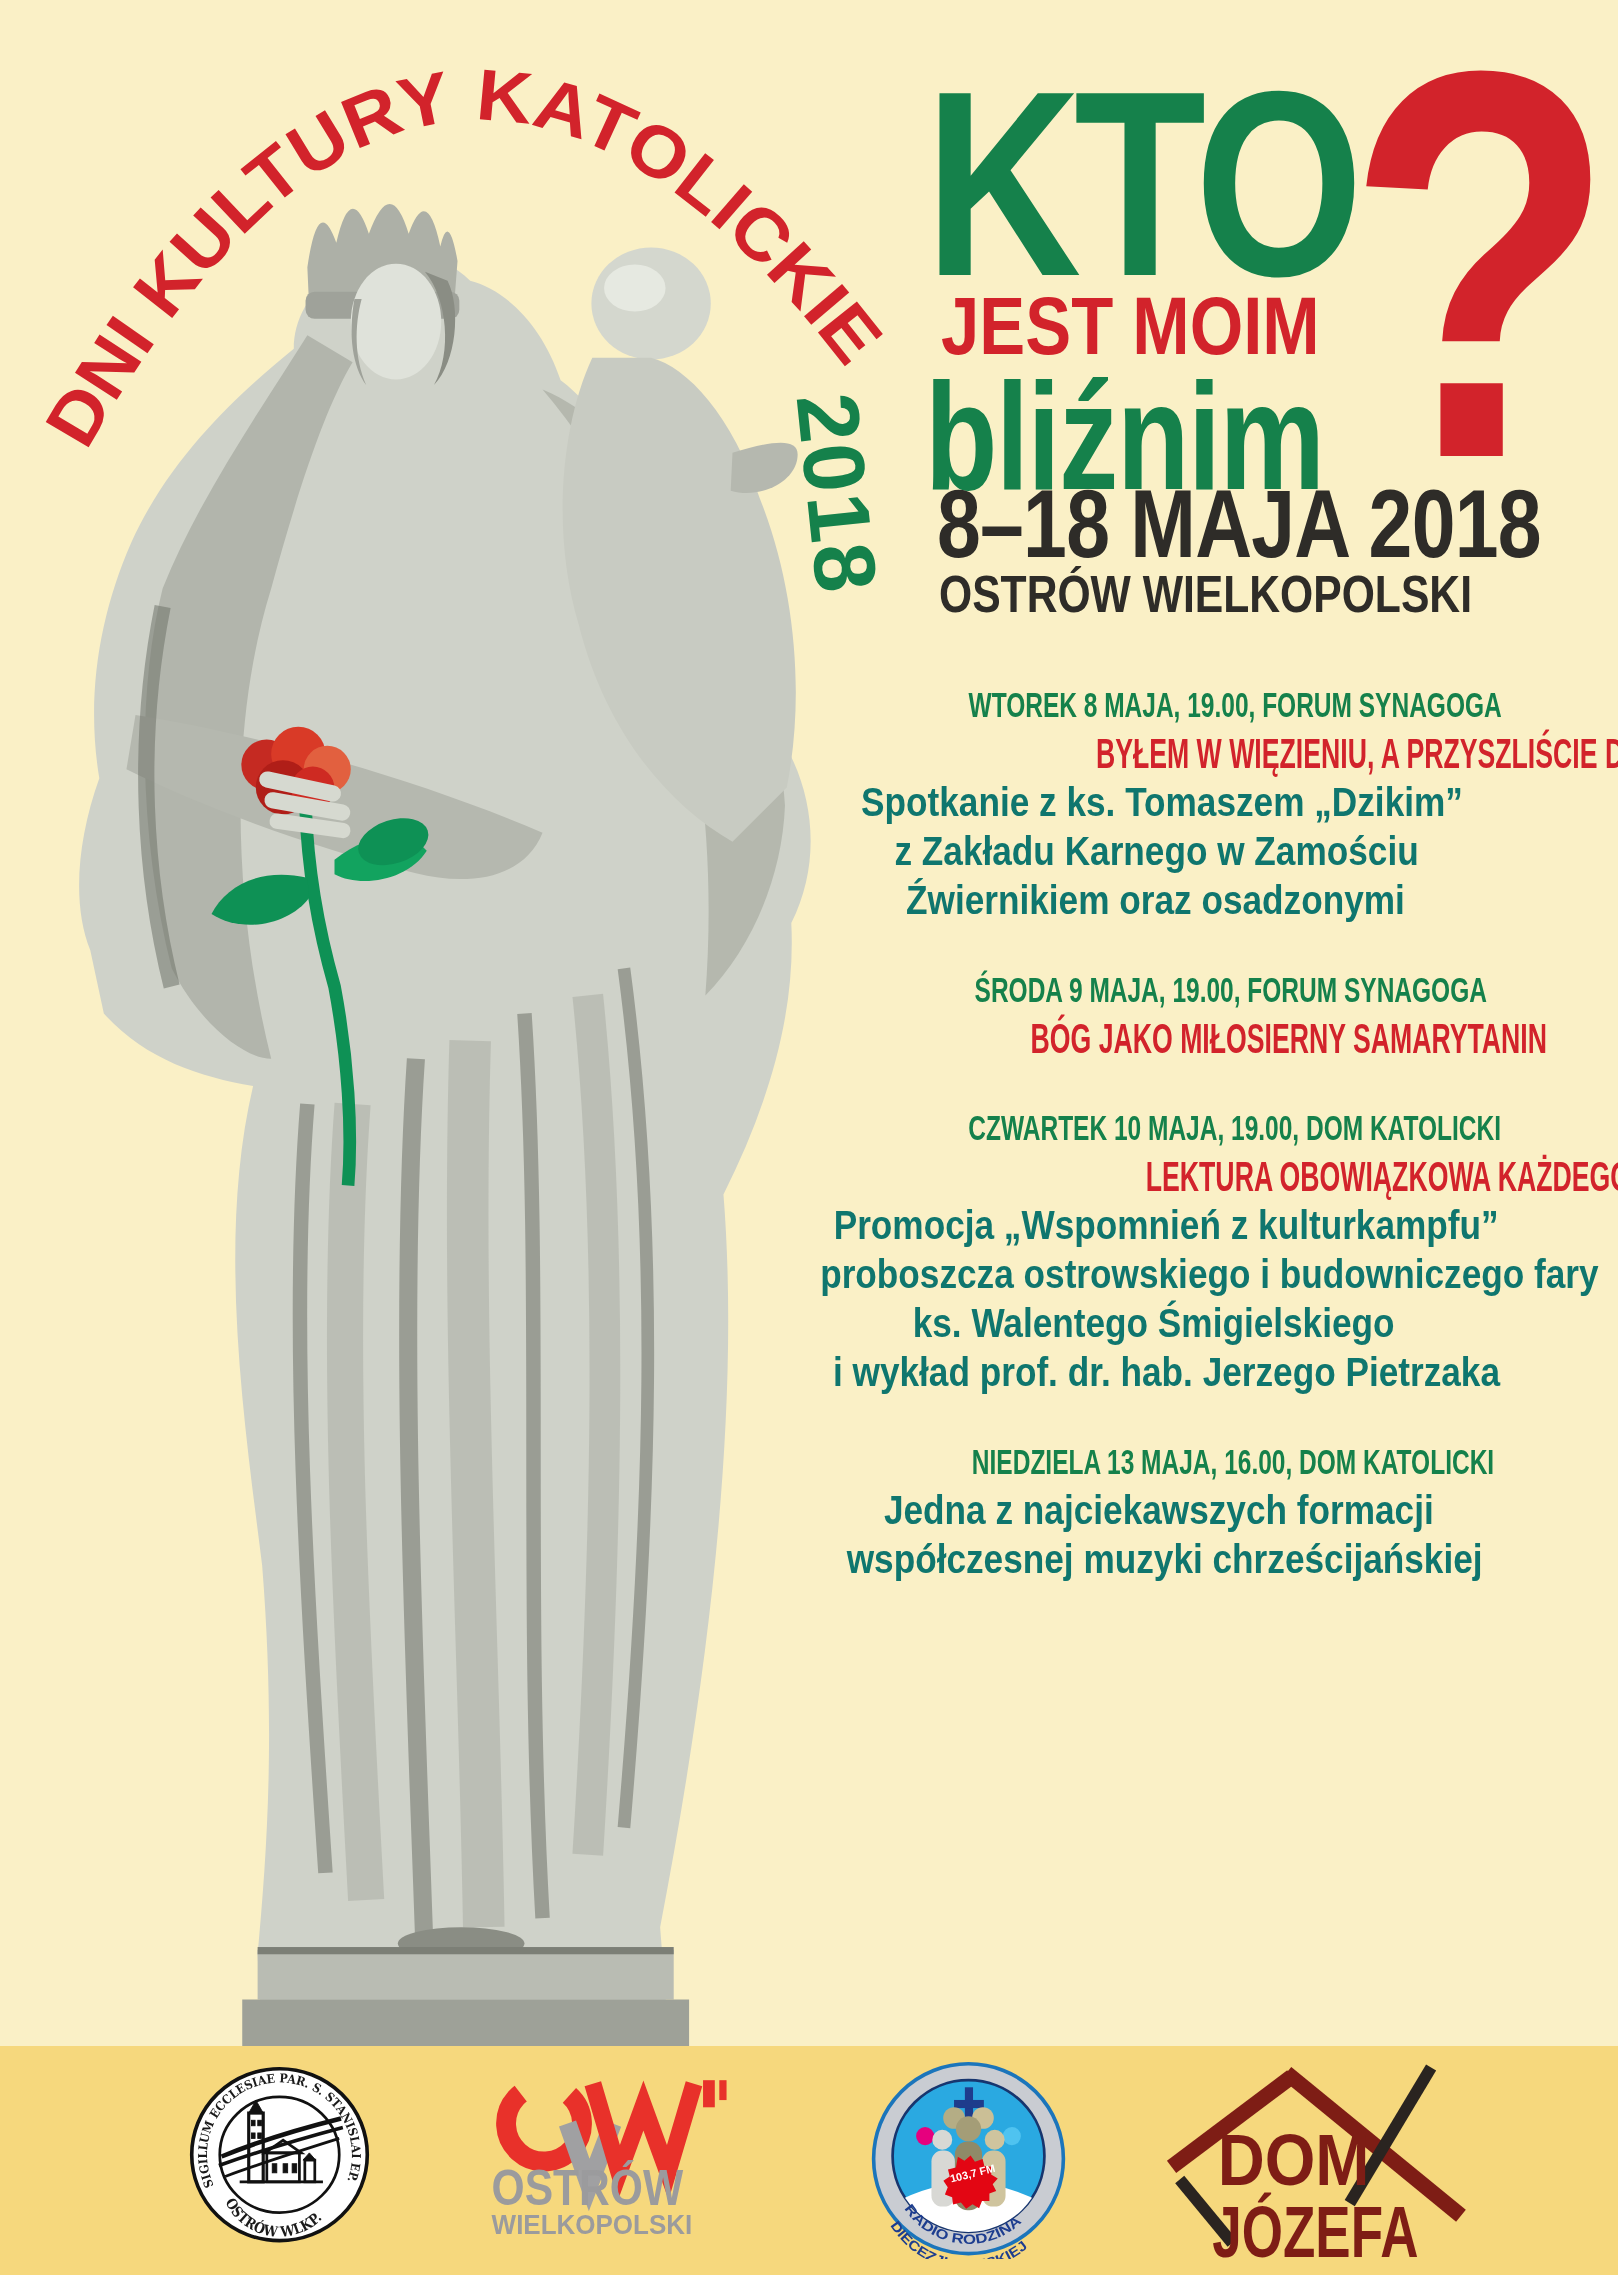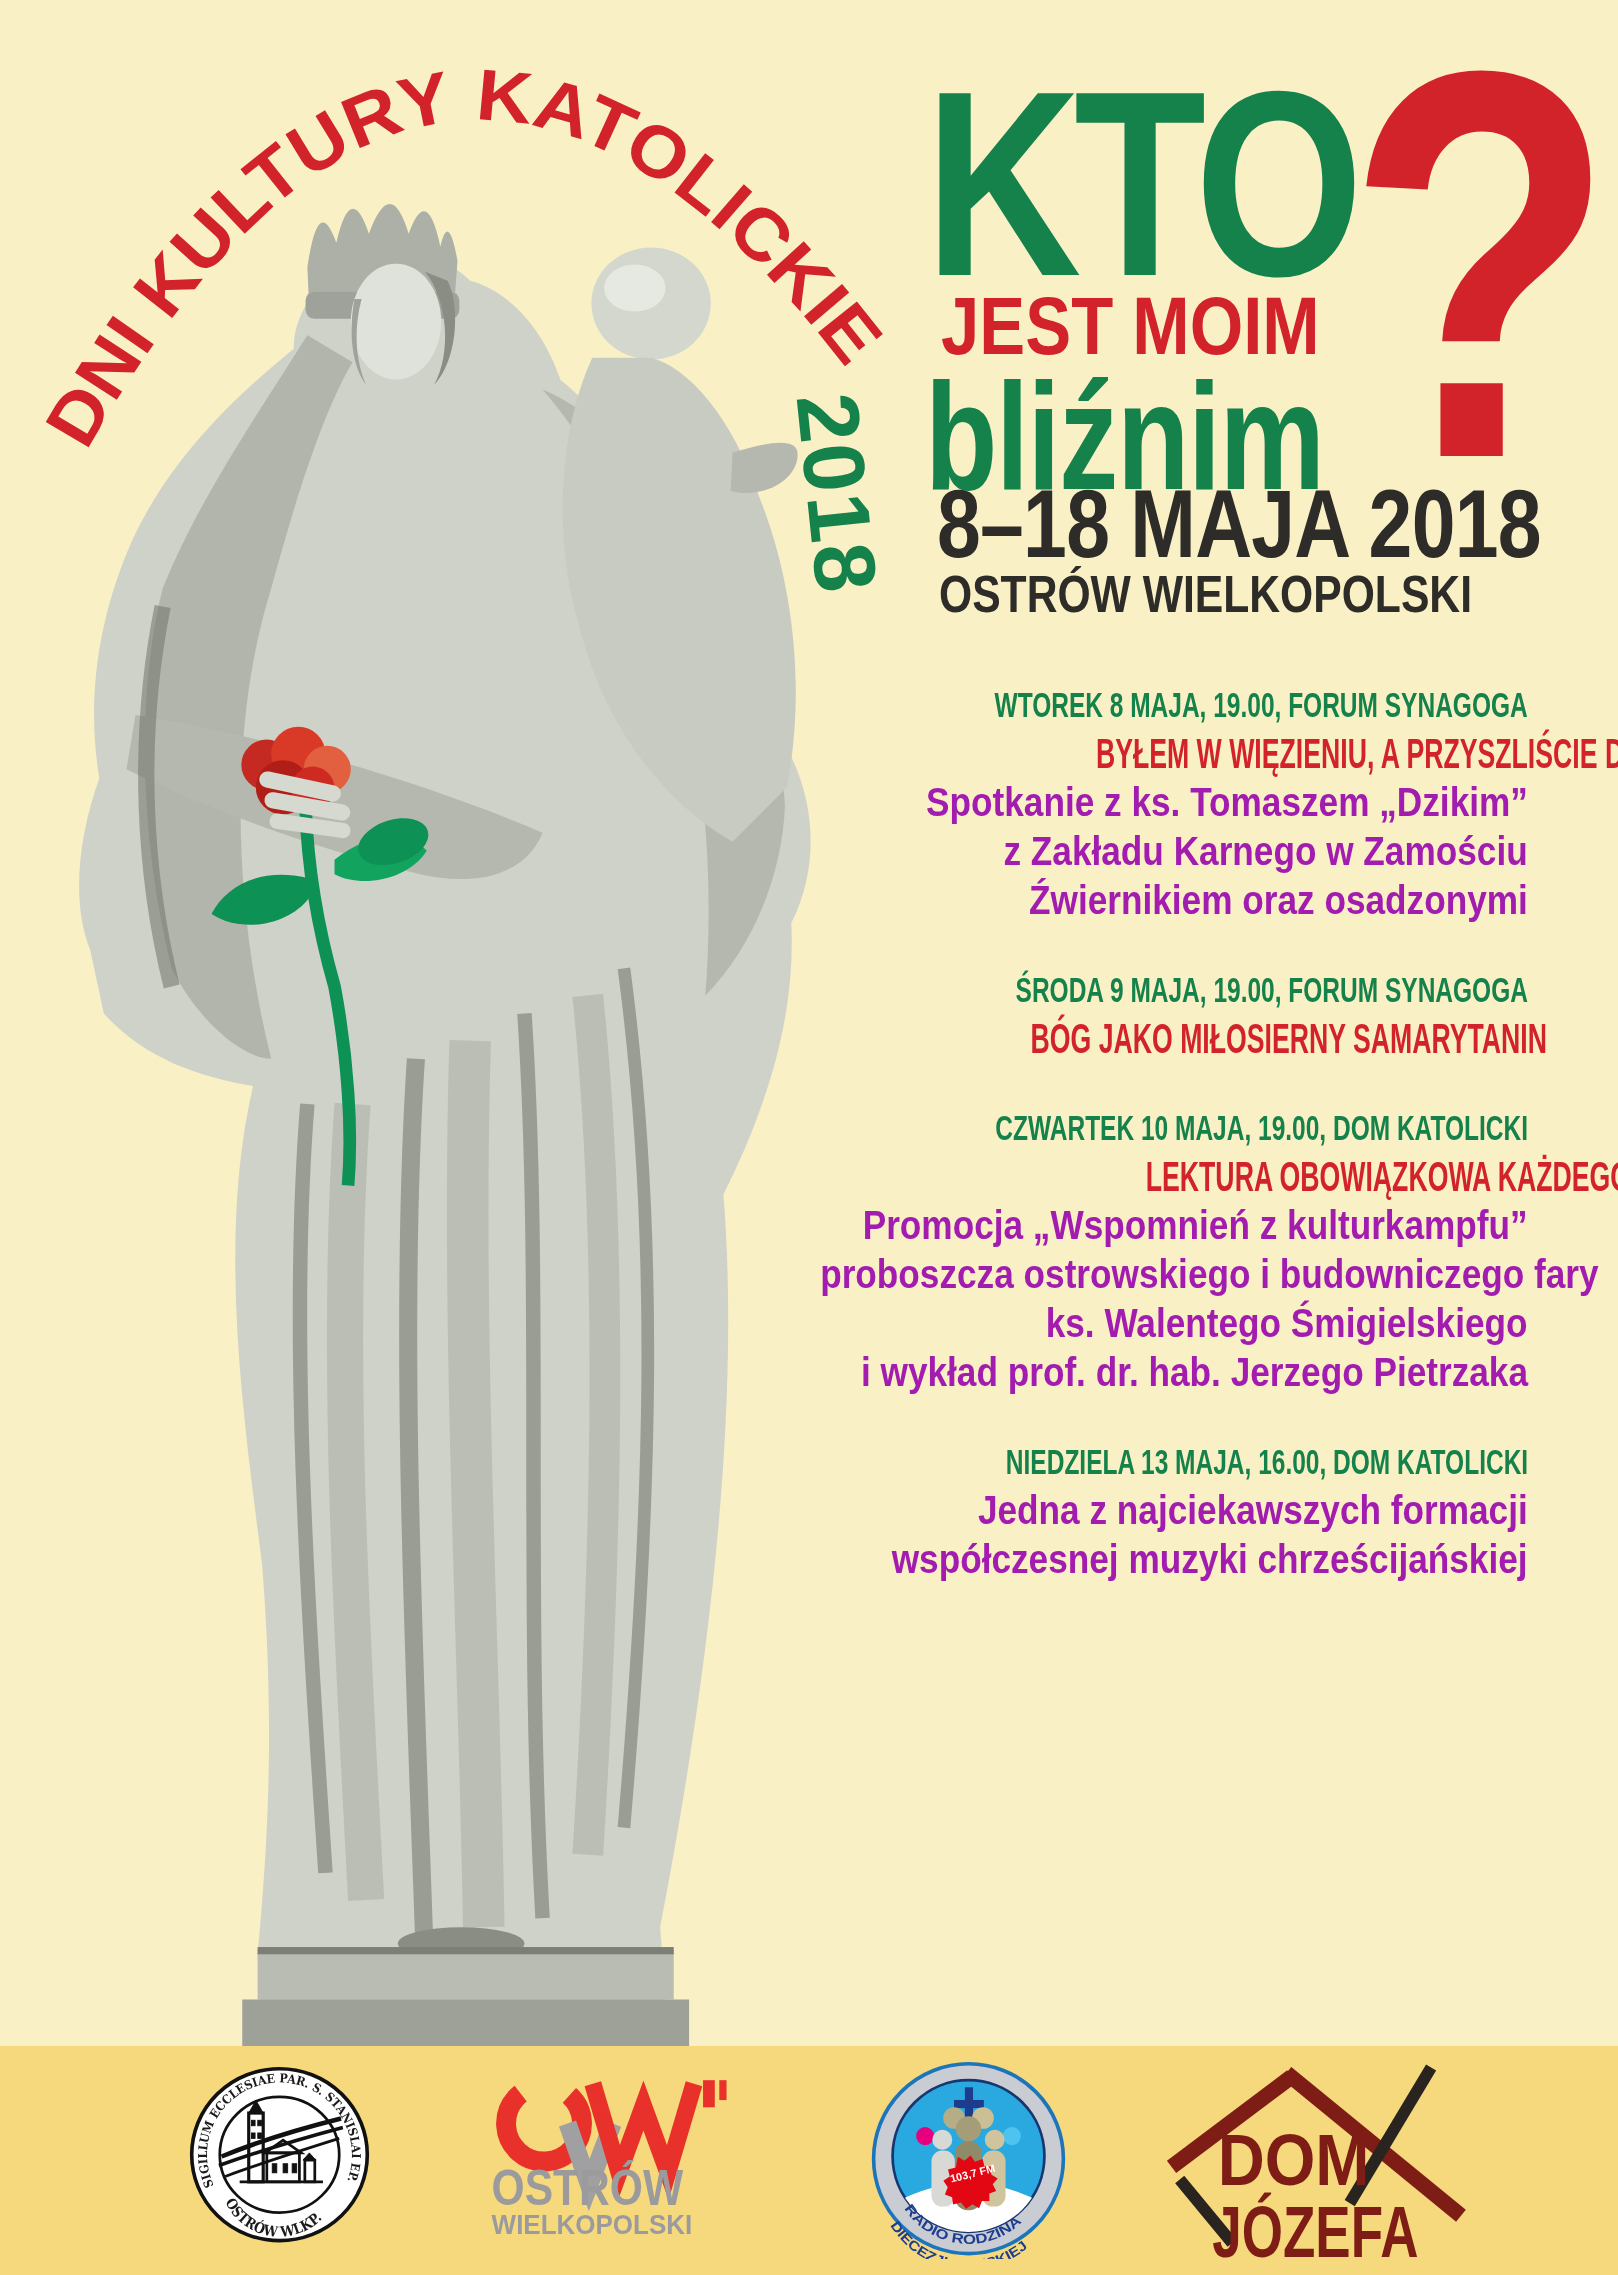--- a/index.html
+++ b/index.html
@@ -18,29 +18,29 @@
        color:#15814B; letter-spacing:-1.8px; transform:scaleX(.78); transform-origin:0 0; white-space:nowrap;}
   .qmark{left:1346px; top:-11px; font-size:552px; line-height:1; font-weight:bold;
        color:#D2232B; transform:scaleX(.8); transform-origin:0 0;}
   .dates{left:937px; top:476px; font-size:96px; line-height:1; font-weight:bold;
        color:#2E2C28; letter-spacing:-0.9px; transform:scaleX(.82); transform-origin:0 0; white-space:nowrap;}
   .city{left:939px; top:568px; font-size:52px; line-height:1; font-weight:bold;
        color:#2E2C28; transform:scaleX(.82); transform-origin:0 0; white-space:nowrap;}
   .year2018{left:870px; top:389px; font-size:87px; line-height:1; font-weight:bold;
        color:#15814B; letter-spacing:1.8px; transform:rotate(84deg); transform-origin:0 0; white-space:nowrap;}
   
-  .events{top:680px; right:90px; width:814px; text-align:right;}
+  .events{top:680px; right:90px; width:814px; text-align:center;}
   .ev{margin-bottom:40px;}
   .l{display:block; line-height:49px; white-space:nowrap;}
   .cnd{display:inline-block; transform-origin:100% 50%; white-space:nowrap;}
   .venue{font-size:35px; font-weight:bold; color:#15814B;}
   .venue .cnd{transform:scaleX(.70);}
   .etitle{font-size:43px; font-weight:bold; color:#D2232B;}
   .etitle .cnd{transform:scaleX(.62);}
-  .ebody{font-size:40px; font-weight:bold; color:#a21caf;}
+  .ebody{font-size:40px; font-weight:bold; color:#0f766e;}
   .ebody .cnd{transform:scaleX(.88);}
   
   .footer{left:0; bottom:0; width:1618px; height:230px; background:#F6D87D;}
   svg{display:block;}
   .sealtxt{font-family:"DejaVu Serif", serif; font-weight:bold; fill:#1a1a1a;}
   .radiotxt{font-weight:bold; fill:#1D3D8F;}
 </style>
 </head>
 <body>
 

